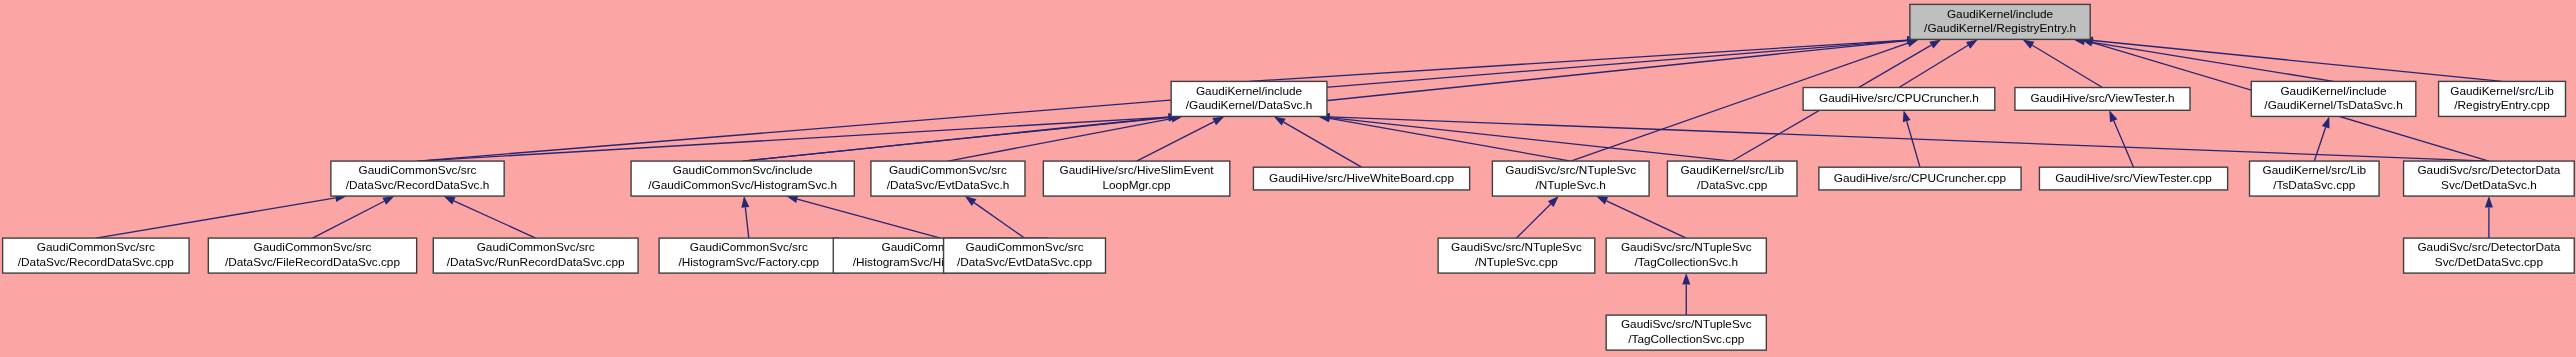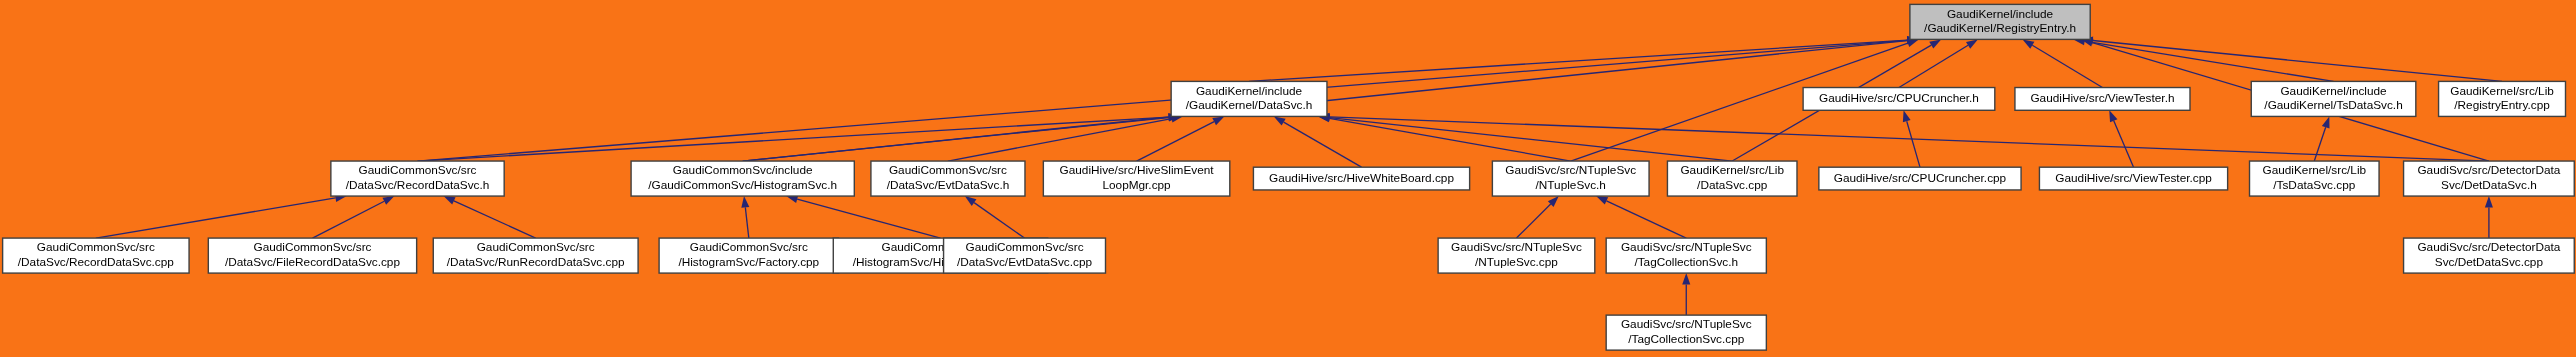--- a/index.html
+++ b/index.html
@@ -1,17 +1,17 @@
 <!DOCTYPE html>
 <html style="font-size:14px"><head>
 <meta charset="utf-8">
 <style>
   html,body{margin:0;padding:0;background:#ffffff;}
   body{font-family:"Liberation Sans", sans-serif;}
-  #graph-wrap{position:relative;width:2576px;height:358px;background:#f97316;overflow:hidden;}
+  #graph-wrap{position:relative;width:2576px;height:358px;background:#fca5a5;overflow:hidden;}
   svg#graph{position:absolute;left:0;top:0;width:2576px;height:358px;display:block;}
   .node-rect{fill:#ffffff;stroke:#404040;stroke-width:1.6;}
   .node-rect.root{fill:#bfbfbf;stroke:#404040;stroke-width:1.6;}
   .node-label{font-family:"Liberation Sans", sans-serif;font-size:13.5px;fill:#000000;text-anchor:middle;dominant-baseline:middle;}
   .edge{stroke:#262673;stroke-width:1.5;fill:none;}
   .arrow-fill{fill:#262673;}
 </style>
 </head>
 <body>
 

